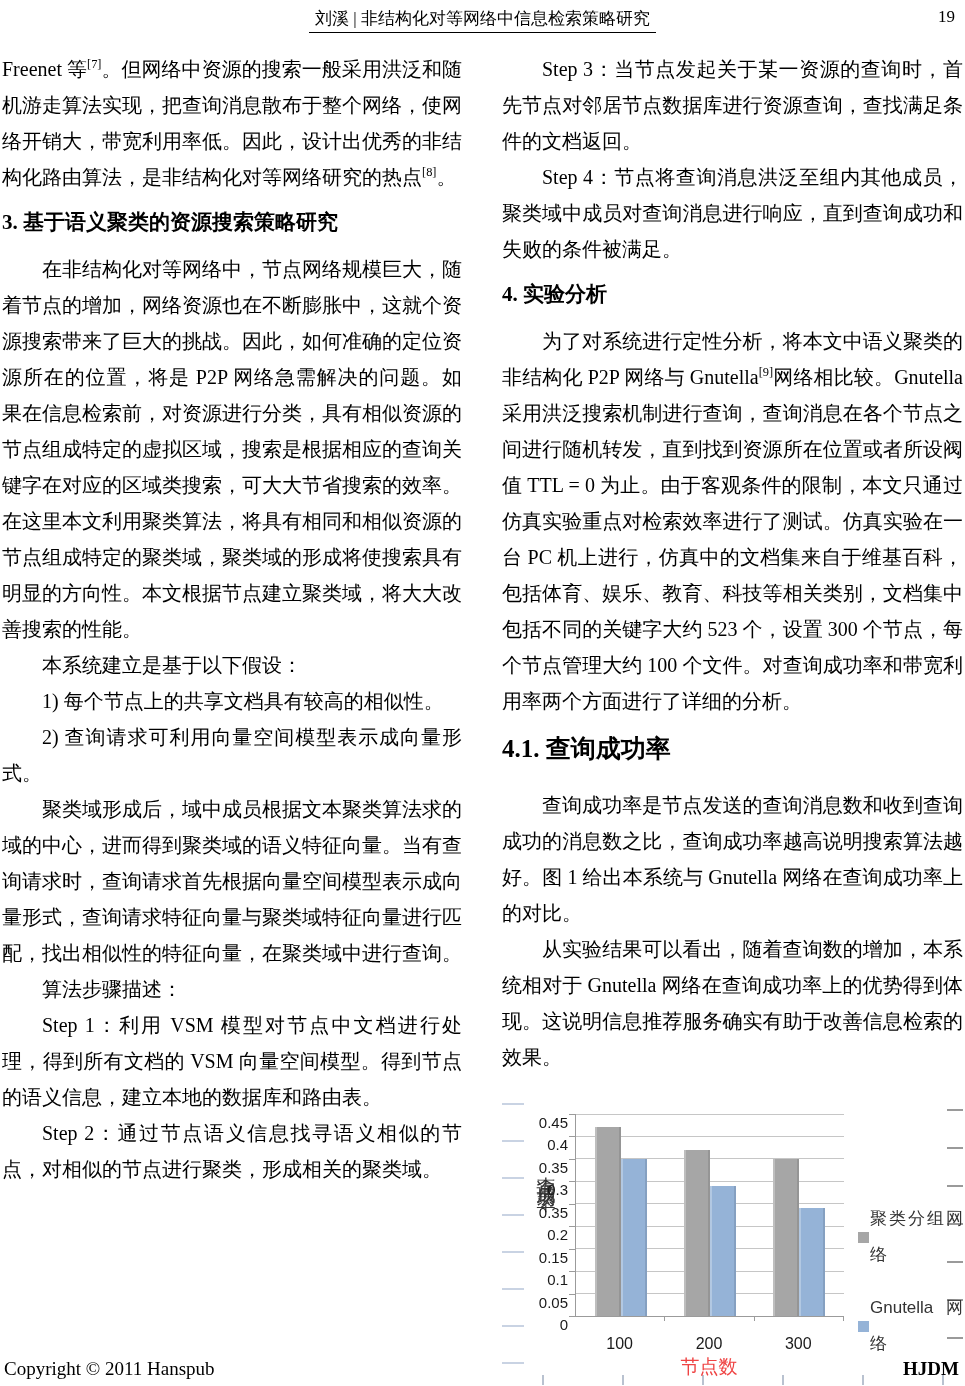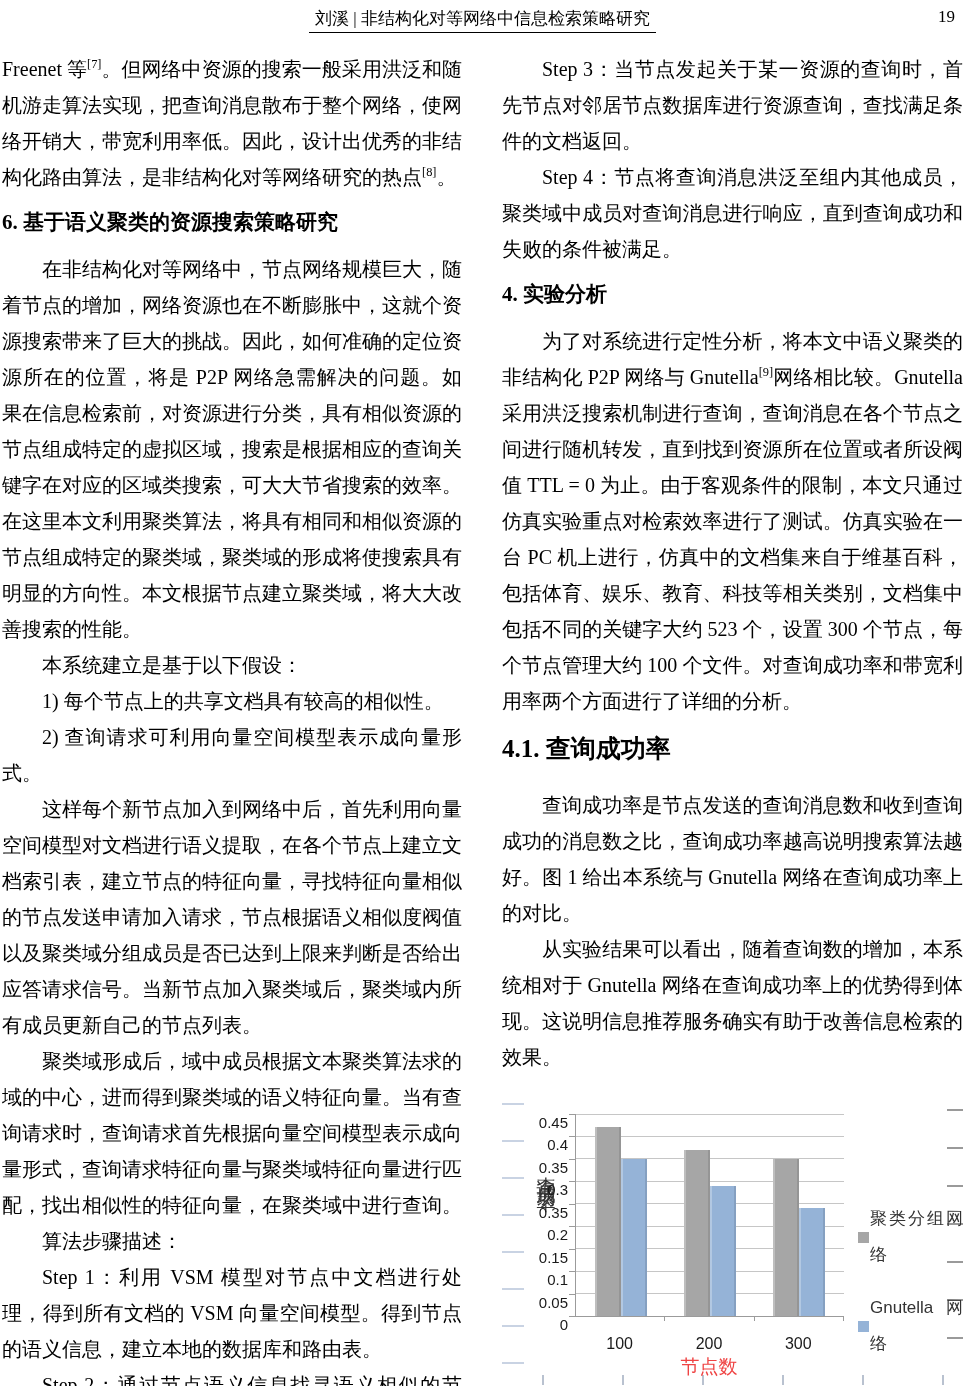--- a/index.html
+++ b/index.html
@@ -51,26 +51,25 @@
 
   <div class="header">
     <span class="running-title">刘溪 | 非结构化对等网络中信息检索策略研究</span>
     <span class="pagenum">19</span>
   </div>
 
   <div class="content">
 
     <div class="col">
       <p><span>Freenet 等</span><sup>[7]</sup><span>。但网络中资源的搜索一般采用洪泛和随机游走算法实现，把查询消息散布于整个网络，使网络开销大，带宽利用率低。因此，设计出优秀的非结构化路由算法，是非结构化对等网络研究的热点</span><sup>[8]</sup><span>。</span></p>
-      <div class="sec-h">6. 基于语义聚类的资源搜索策略研究</div>
+      <div class="sec-h">3. 基于语义聚类的资源搜索策略研究</div>
       <p class="indent">在非结构化对等网络中，节点网络规模巨大，随着节点的增加，网络资源也在不断膨胀中，这就个资源搜索带来了巨大的挑战。因此，如何准确的定位资源所在的位置，将是 P2P 网络急需解决的问题。如果在信息检索前，对资源进行分类，具有相似资源的节点组成特定的虚拟区域，搜索是根据相应的查询关键字在对应的区域类搜索，可大大节省搜索的效率。在这里本文利用聚类算法，将具有相同和相似资源的节点组成特定的聚类域，聚类域的形成将使搜索具有明显的方向性。本文根据节点建立聚类域，将大大改善搜索的性能。</p>
       <p class="indent">本系统建立是基于以下假设：</p>
       <p class="indent">1) 每个节点上的共享文档具有较高的相似性。</p>
       <p class="indent">2) 查询请求可利用向量空间模型表示成向量形式。</p>
-      <p class="indent">这样每个新节点加入到网络中后，首先利用向量空间模型对文档进行语义提取，在各个节点上建立文档索引表，建立节点的特征向量，寻找特征向量相似的节点发送申请加入请求，节点根据语义相似度阀值以及聚类域分组成员是否已达到上限来判断是否给出应答请求信号。当新节点加入聚类域后，聚类域内所有成员更新自己的节点列表。</p>
       <p class="indent">聚类域形成后，域中成员根据文本聚类算法求的域的中心，进而得到聚类域的语义特征向量。当有查询请求时，查询请求首先根据向量空间模型表示成向量形式，查询请求特征向量与聚类域特征向量进行匹配，找出相似性的特征向量，在聚类域中进行查询。</p>
       <p class="indent">算法步骤描述：</p>
       <p class="indent">Step 1：利用 VSM 模型对节点中文档进行处理，得到所有文档的 VSM 向量空间模型。得到节点的语义信息，建立本地的数据库和路由表。</p>
       <p class="indent">Step 2：通过节点语义信息找寻语义相似的节点，对相似的节点进行聚类，形成相关的聚类域。</p>
     </div>
 
     <div class="col">
       <p class="indent">Step 3：当节点发起关于某一资源的查询时，首先节点对邻居节点数据库进行资源查询，查找满足条件的文档返回。</p>
       <p class="indent">Step 4：节点将查询消息洪泛至组内其他成员，聚类域中成员对查询消息进行响应，直到查询成功和失败的条件被满足。</p>
       <div class="sec-h">4. 实验分析</div>
@@ -139,14 +138,18 @@
             <div class="xtickmark" style="left: 251.667px; top: 215px;"></div>
             <div class="xlab" style="left: 251.667px; width: 89.3333px; top: 225px;">300</div>
             <div class="xtickmark" style="left: 341px; top: 215px;"></div>
           </div>
 
       </div>
     </div>
 
   </div>
 
+  <div class="footer">
+    <span>Copyright © 2011 Hanspub</span>
+    <span class="journal">HJDM</span>
+  </div>
 
 </div>
 
 </body></html>

